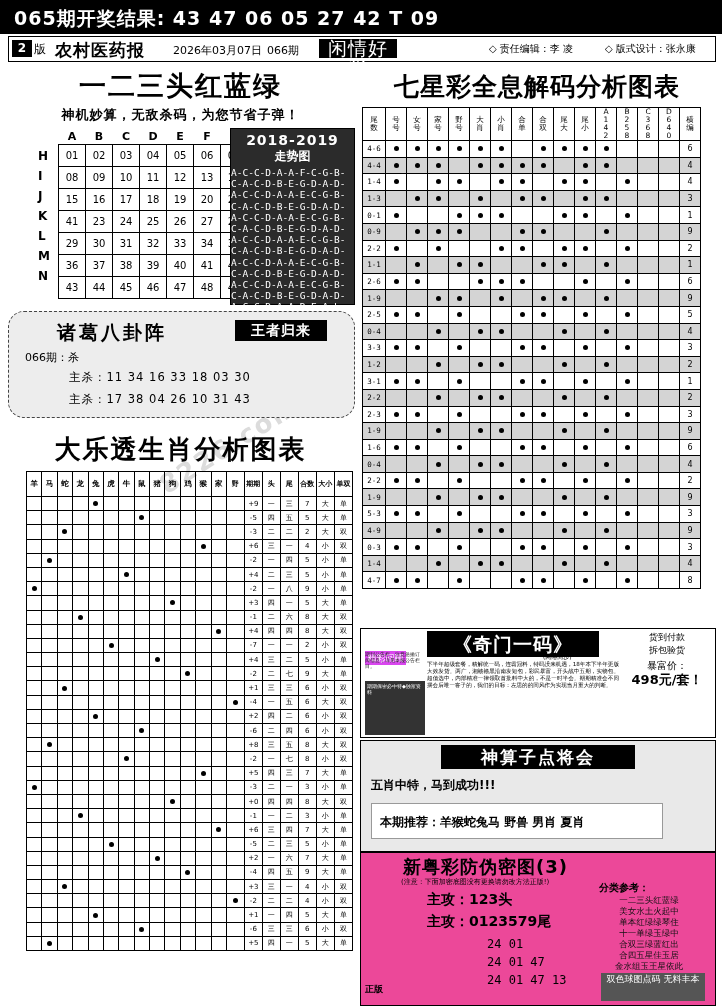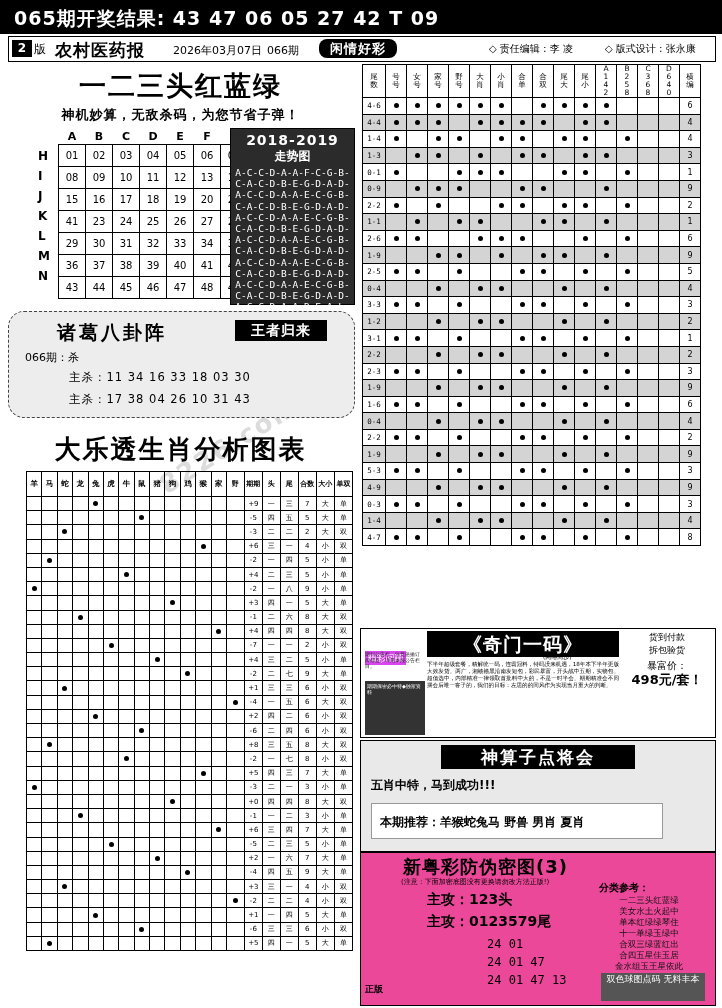--- a/index.html
+++ b/index.html
@@ -8,40 +8,40 @@
 
   
   .topbar{position:absolute;left:0;top:0;width:722px;height:34px;background:#000;color:#fff;}
   .topbar .t{position:absolute;left:14px;top:6px;font-size:19px;font-weight:bold;letter-spacing:1px;white-space:nowrap;}
   .masthead{position:absolute;left:8px;top:36px;width:706px;height:24px;border:1px solid #000;background:#fff;}
   .mh-badge{position:absolute;left:3px;top:3px;width:20px;height:17px;background:#000;color:#fff;font-size:12px;font-weight:bold;text-align:center;line-height:17px;}
   .mh-ban{position:absolute;left:25px;top:4px;font-size:12px;}
   .mh-name{position:absolute;left:46px;top:2px;font-size:17px;font-weight:bold;letter-spacing:1px;}
   .mh-date{position:absolute;left:164px;top:6px;font-size:11px;}
   .mh-issue{position:absolute;left:258px;top:6px;font-size:11px;}
-  .mh-slogan{position:absolute;left:310px;top:2px;width:78px;height:19px;background:#000;color:#fff;font-size:13px;font-weight:bold;text-align:center;line-height:19px;letter-spacing:1px;border-radius:8px;}
+  .mh-slogan{position:absolute;left:310px;top:2px;width:78px;height:19px;background:#000;color:#fff;font-size:19px;font-weight:normal;text-align:center;line-height:19px;letter-spacing:1px;}
   .mh-r1{position:absolute;left:480px;top:5px;font-size:10px;}
   .mh-r2{position:absolute;left:596px;top:5px;font-size:10px;}
 
   
   .lcol{position:absolute;left:8px;top:64px;width:345px;}
   .title-mohuan{font-size:27px;font-weight:bold;text-align:center;letter-spacing:2px;margin:4px 0 2px;}
   .sub-mohuan{font-size:13px;font-weight:bold;text-align:center;letter-spacing:1px;margin-bottom:4px;}
 
   .matrix-wrap{position:relative;width:345px;height:175px;}
   .mx{position:absolute;left:50px;top:0;border-collapse:collapse;}
   .mx td,.mx th{width:24px;height:19px;border:1px solid #000;font-size:10px;text-align:center;font-family:"DejaVu Sans",sans-serif;background:#fff;}
   .mx th{border:none;font-weight:bold;font-size:11px;height:14px;}
   .rowlab{position:absolute;left:30px;top:18px;}
   .rowlab div{height:20px;font-size:12px;font-weight:bold;line-height:20px;}
   .ghost{position:absolute;left:60px;top:38px;font-size:86px;font-weight:bold;color:#d8d8d8;letter-spacing:-4px;z-index:0;}
   .seq{position:absolute;left:222px;top:0;width:123px;height:175px;background:#2b2b2b;color:#fff;border:1px solid #000;}
   .seq .y{text-align:center;font-size:14px;font-weight:bold;margin-top:3px;letter-spacing:1px;}
   .seq .z{text-align:center;font-size:12px;font-weight:bold;margin-bottom:2px;}
-  .seq .ln{font-size:9.5px;line-height:11.2px;text-align:center;font-family:"DejaVu Sans Mono",monospace;letter-spacing:0px;}
+  .seq .ln{font-size:9.5px;line-height:11.2px;font-family:"DejaVu Sans Mono",monospace;letter-spacing:0px;}
 
   .bagua{position:relative;margin-top:8px;width:345px;height:105px;border:1px dashed #444;border-radius:16px;background:#ededed;}
   .bagua .bt{position:absolute;left:48px;top:8px;font-size:19px;font-weight:bold;letter-spacing:3px;}
   .bagua .king{position:absolute;left:226px;top:8px;width:92px;height:21px;background:#000;color:#fff;font-size:14px;font-weight:bold;text-align:center;line-height:21px;letter-spacing:1px;}
   .bagua .bline0{position:absolute;left:16px;top:38px;font-size:11px;}
   .bagua .bline1{position:absolute;left:60px;top:58px;font-size:11.5px;letter-spacing:1px;}
   .bagua .bline2{position:absolute;left:60px;top:80px;font-size:11.5px;letter-spacing:1px;}
 
   .title-dalotou{font-size:26px;font-weight:bold;text-align:center;letter-spacing:2px;margin:14px 0 4px;}
 
@@ -60,21 +60,21 @@
   .qx td{height:15.6px;}
   .qx td.lab{width:22px;font-size:7.5px;font-family:"DejaVu Sans Mono",monospace;}
   .qx td.num{width:18px;font-size:8px;}
   .qx td.c{width:20px;}
   .qx .dot{display:block;width:5px;height:5px;border-radius:50%;background:#000;margin:5px auto;}
   .qx tr.sh td{background:#d4d4d4;}
 
   
   .ad1{position:absolute;left:360px;top:628px;width:354px;height:108px;border:1px solid #000;background:#fff;}
   .ad1 .lbl{position:absolute;left:4px;top:22px;width:41px;height:14px;background:#d946ef;color:#fff;font-size:9px;text-align:center;line-height:14px;}
-  .ad1 .qm{position:absolute;left:66px;top:2px;width:192px;height:26px;background:#000;color:#fff;font-size:19px;font-weight:bold;text-align:center;line-height:26px;letter-spacing:1px;}
+  .ad1 .qm{position:absolute;left:66px;top:2px;width:172px;height:26px;background:#000;color:#fff;font-size:19px;font-weight:bold;text-align:center;line-height:26px;letter-spacing:1px;}
   .ad1 .bx{position:absolute;left:262px;top:2px;width:88px;height:26px;font-size:9px;text-align:center;line-height:13px;}
   .ad1 .small{position:absolute;left:4px;top:22px;width:56px;font-size:5px;line-height:6px;color:#222;}
   .ad1 .mid{position:absolute;left:66px;top:32px;width:192px;font-size:5.6px;line-height:7px;text-align:justify;}
   .ad1 .tip{position:absolute;left:182px;top:24px;font-size:6px;}
   .ad1 .rbox{position:absolute;left:262px;top:30px;width:88px;font-size:10px;text-align:center;line-height:14px;}
   .ad1 .rbox .b{font-size:13px;font-weight:bold;}
   .ad1 .blob{position:absolute;left:4px;top:52px;width:56px;height:50px;background:#333;color:#fff;font-size:5px;line-height:6px;padding:2px;}
 
   .ad2{position:absolute;left:360px;top:740px;width:354px;height:110px;border:1px solid #000;background:#e9e9e9;}
   .ad2 .hd{position:absolute;left:80px;top:4px;width:194px;height:24px;background:#000;color:#fff;font-size:17px;font-weight:bold;text-align:center;line-height:24px;letter-spacing:2px;}
@@ -1035,20 +1035,21 @@
             <td class="n">一</td>
             <td class="n">5</td>
             <td class="n">大</td>
             <td class="n">单</td>
           </tr>
         </tbody>
     </table>
   </div>
 
   <div class="rcol">
+    <div class="title-qixing">七星彩全息解码分析图表</div>
     <table class="qx">
       <thead>
           <tr id="qhead">
             <th>尾<br>数</th>
             <th>号<br>号</th>
             <th>女<br>号</th>
             <th>家<br>号</th>
             <th>野<br>号</th>
             <th>大<br>肖</th>
             <th>小<br>肖</th>

